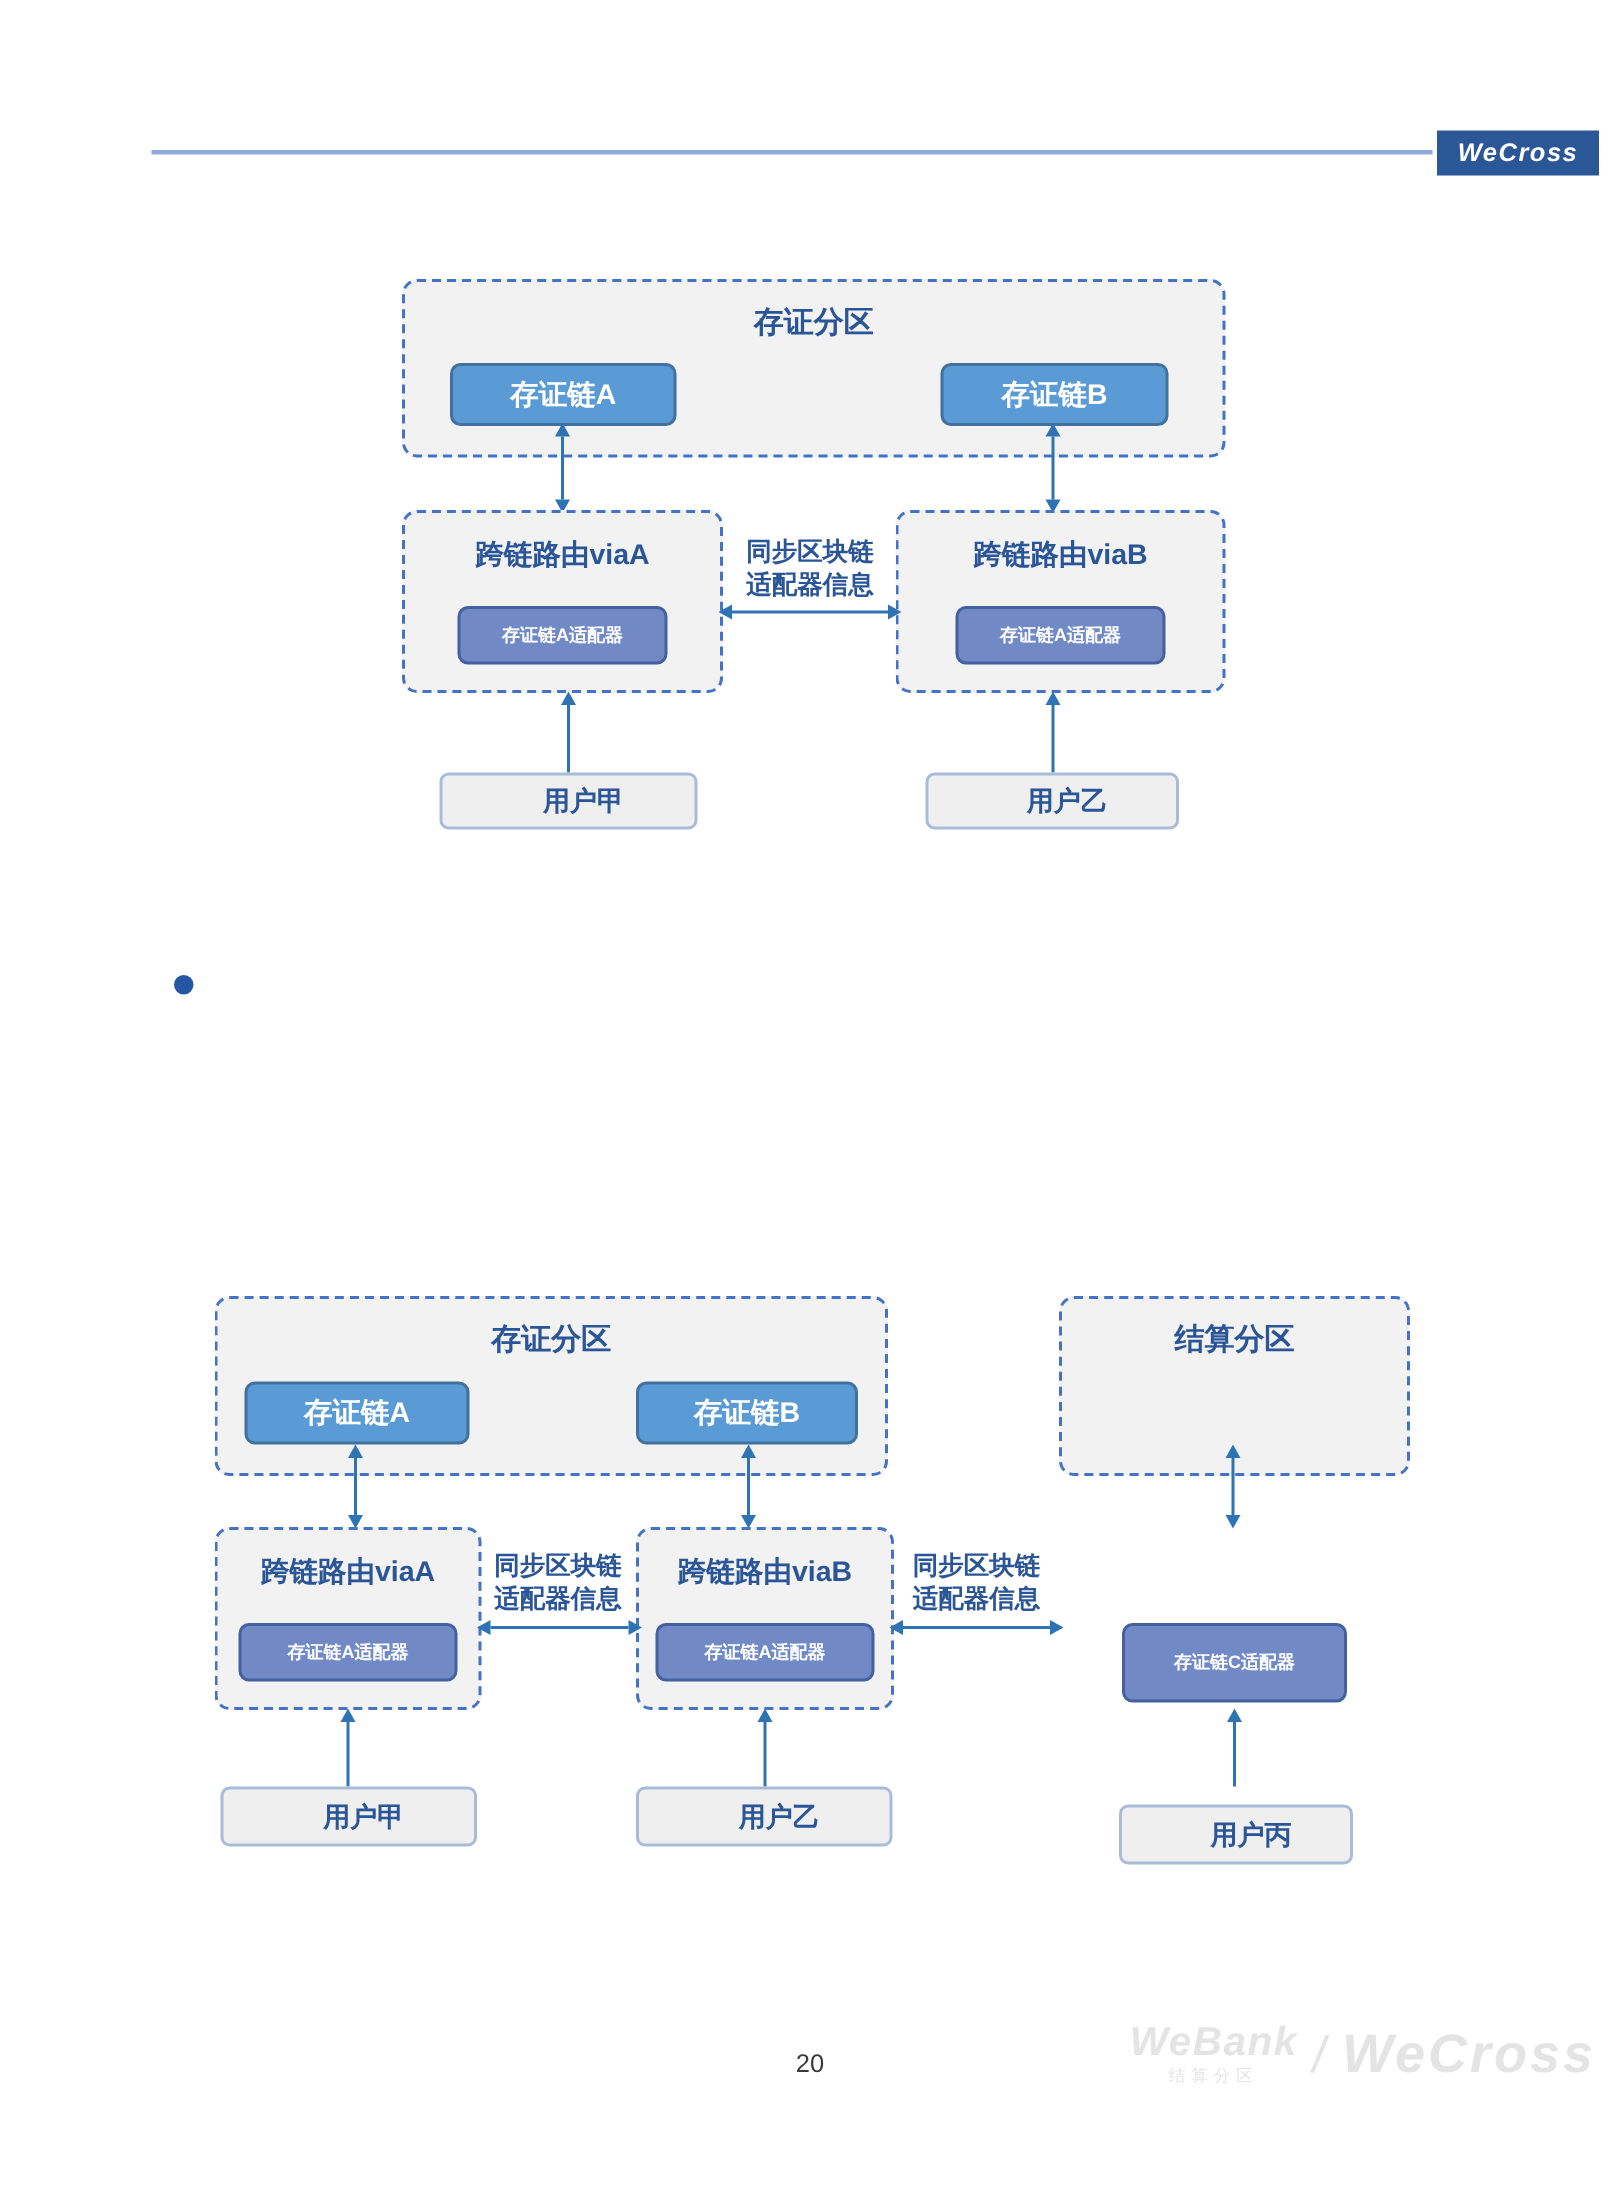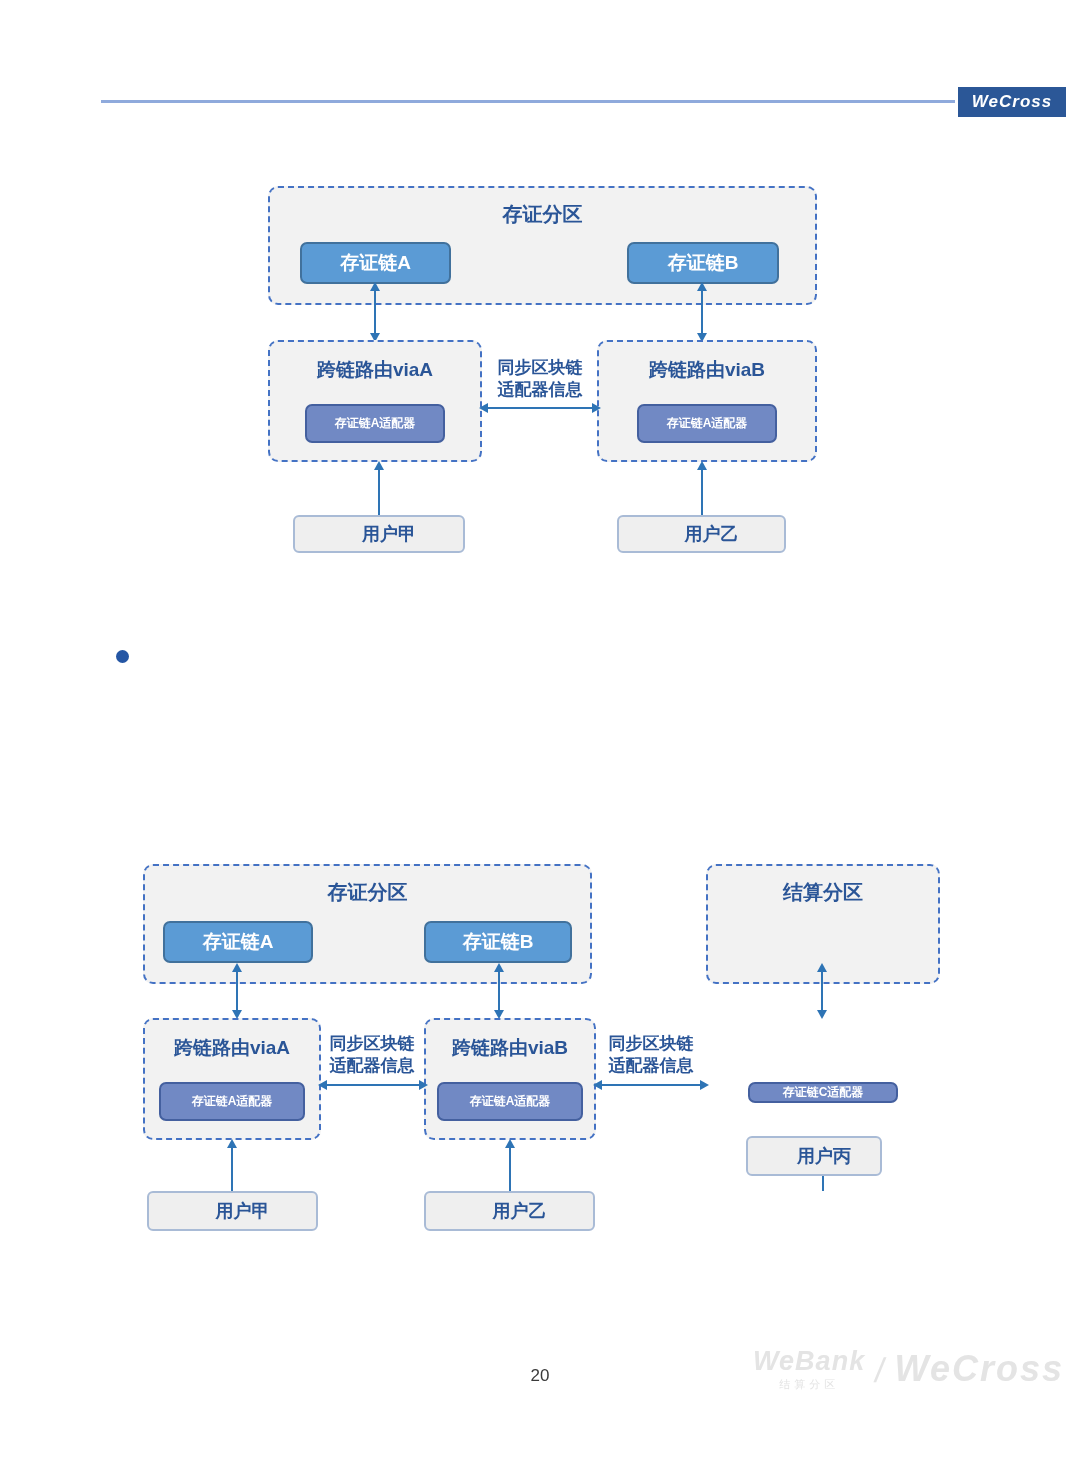--- a/index.html
+++ b/index.html
@@ -143,40 +143,40 @@
   <div class="dashed-box" style="left:143px; top:1018px; width:178px; height:122px; padding-top:15px;">
     <div class="dashed-title" style="font-size:19px;">跨链路由viaA</div>
   </div>
   <div class="adapter-box" style="left:159px; top:1082px; width:146px; height:39px;">存证链A适配器</div>
 
   <div class="dashed-box" style="left:424px; top:1018px; width:172px; height:122px; padding-top:15px;">
     <div class="dashed-title" style="font-size:19px;">跨链路由viaB</div>
   </div>
   <div class="adapter-box" style="left:437px; top:1082px; width:146px; height:39px;">存证链A适配器</div>
 
-  <div class="adapter-box" style="left:748px; top:1082px; width:150px; height:21px;">存证链C适配器</div>
+  <div class="adapter-box" style="left:748px; top:1082px; width:150px; height:53px;">存证链C适配器</div>
 
   <div class="sync-label" style="left:322px; top:1033px; width:100px;">
     <div>同步区块链</div>
     <div>适配器信息</div>
   </div>
   <div class="harrow" style="left:327px; top:1084px; width:92px;"></div>
 
   <div class="sync-label" style="left:598px; top:1033px; width:106px;">
     <div>同步区块链</div>
     <div>适配器信息</div>
   </div>
   <div class="harrow" style="left:602px; top:1084px; width:98px;"></div>
 
   <div class="varrow" style="left:231px; top:1148px; height:43px;"></div>
   <div class="varrow" style="left:509px; top:1148px; height:43px;"></div>
   <div class="varrow" style="left:822px; top:1148px; height:43px;"></div>
   <div class="user-box" style="left:147px; top:1191px; width:171px; height:40px;">用户甲</div>
   <div class="user-box" style="left:424px; top:1191px; width:171px; height:40px;">用户乙</div>
-  <div class="user-box" style="left:746px; top:1136px; width:136px; height:40px;">用户丙</div>
+  <div class="user-box" style="left:746px; top:1203px; width:156px; height:40px;">用户丙</div>
 
   <div class="page-number">20</div>
 
   <div class="watermark">
     <div class="wm-webank">
       <div class="wm-webank-en">WeBank</div>
       <div class="wm-webank-cn">结算分区</div>
     </div>
     <div class="wm-divider">/</div>
     <div class="wm-wecross">WeCross</div>

